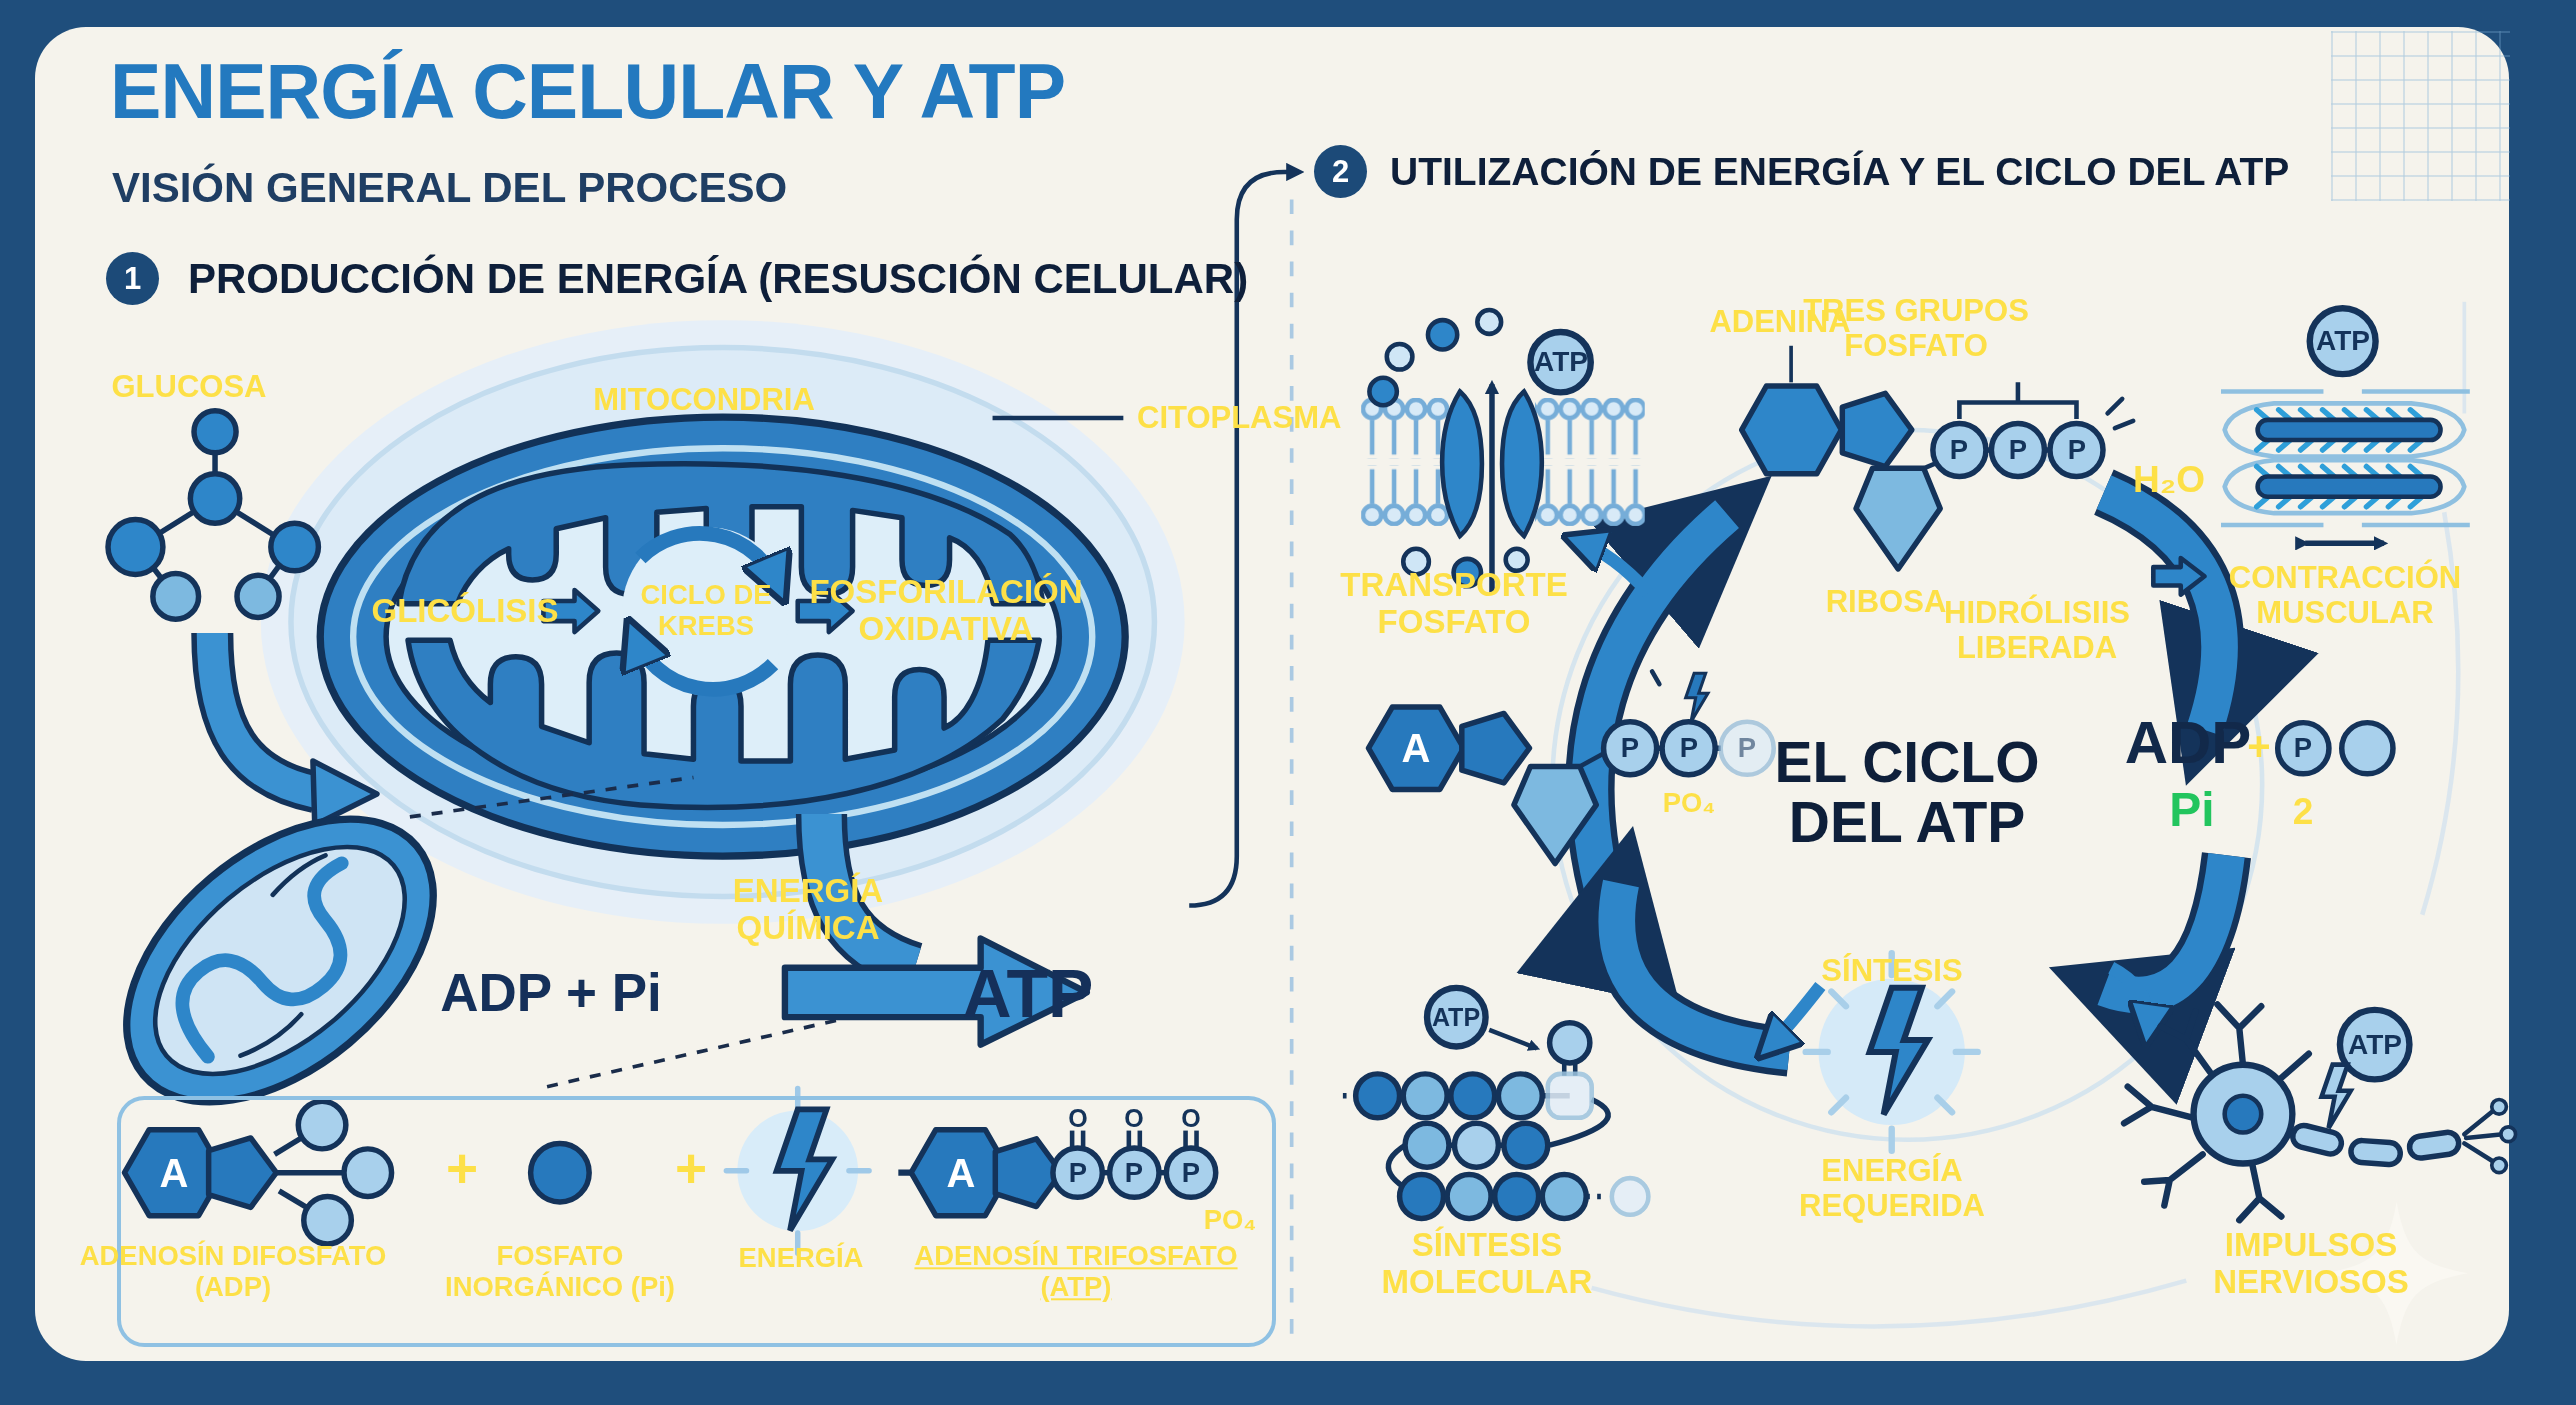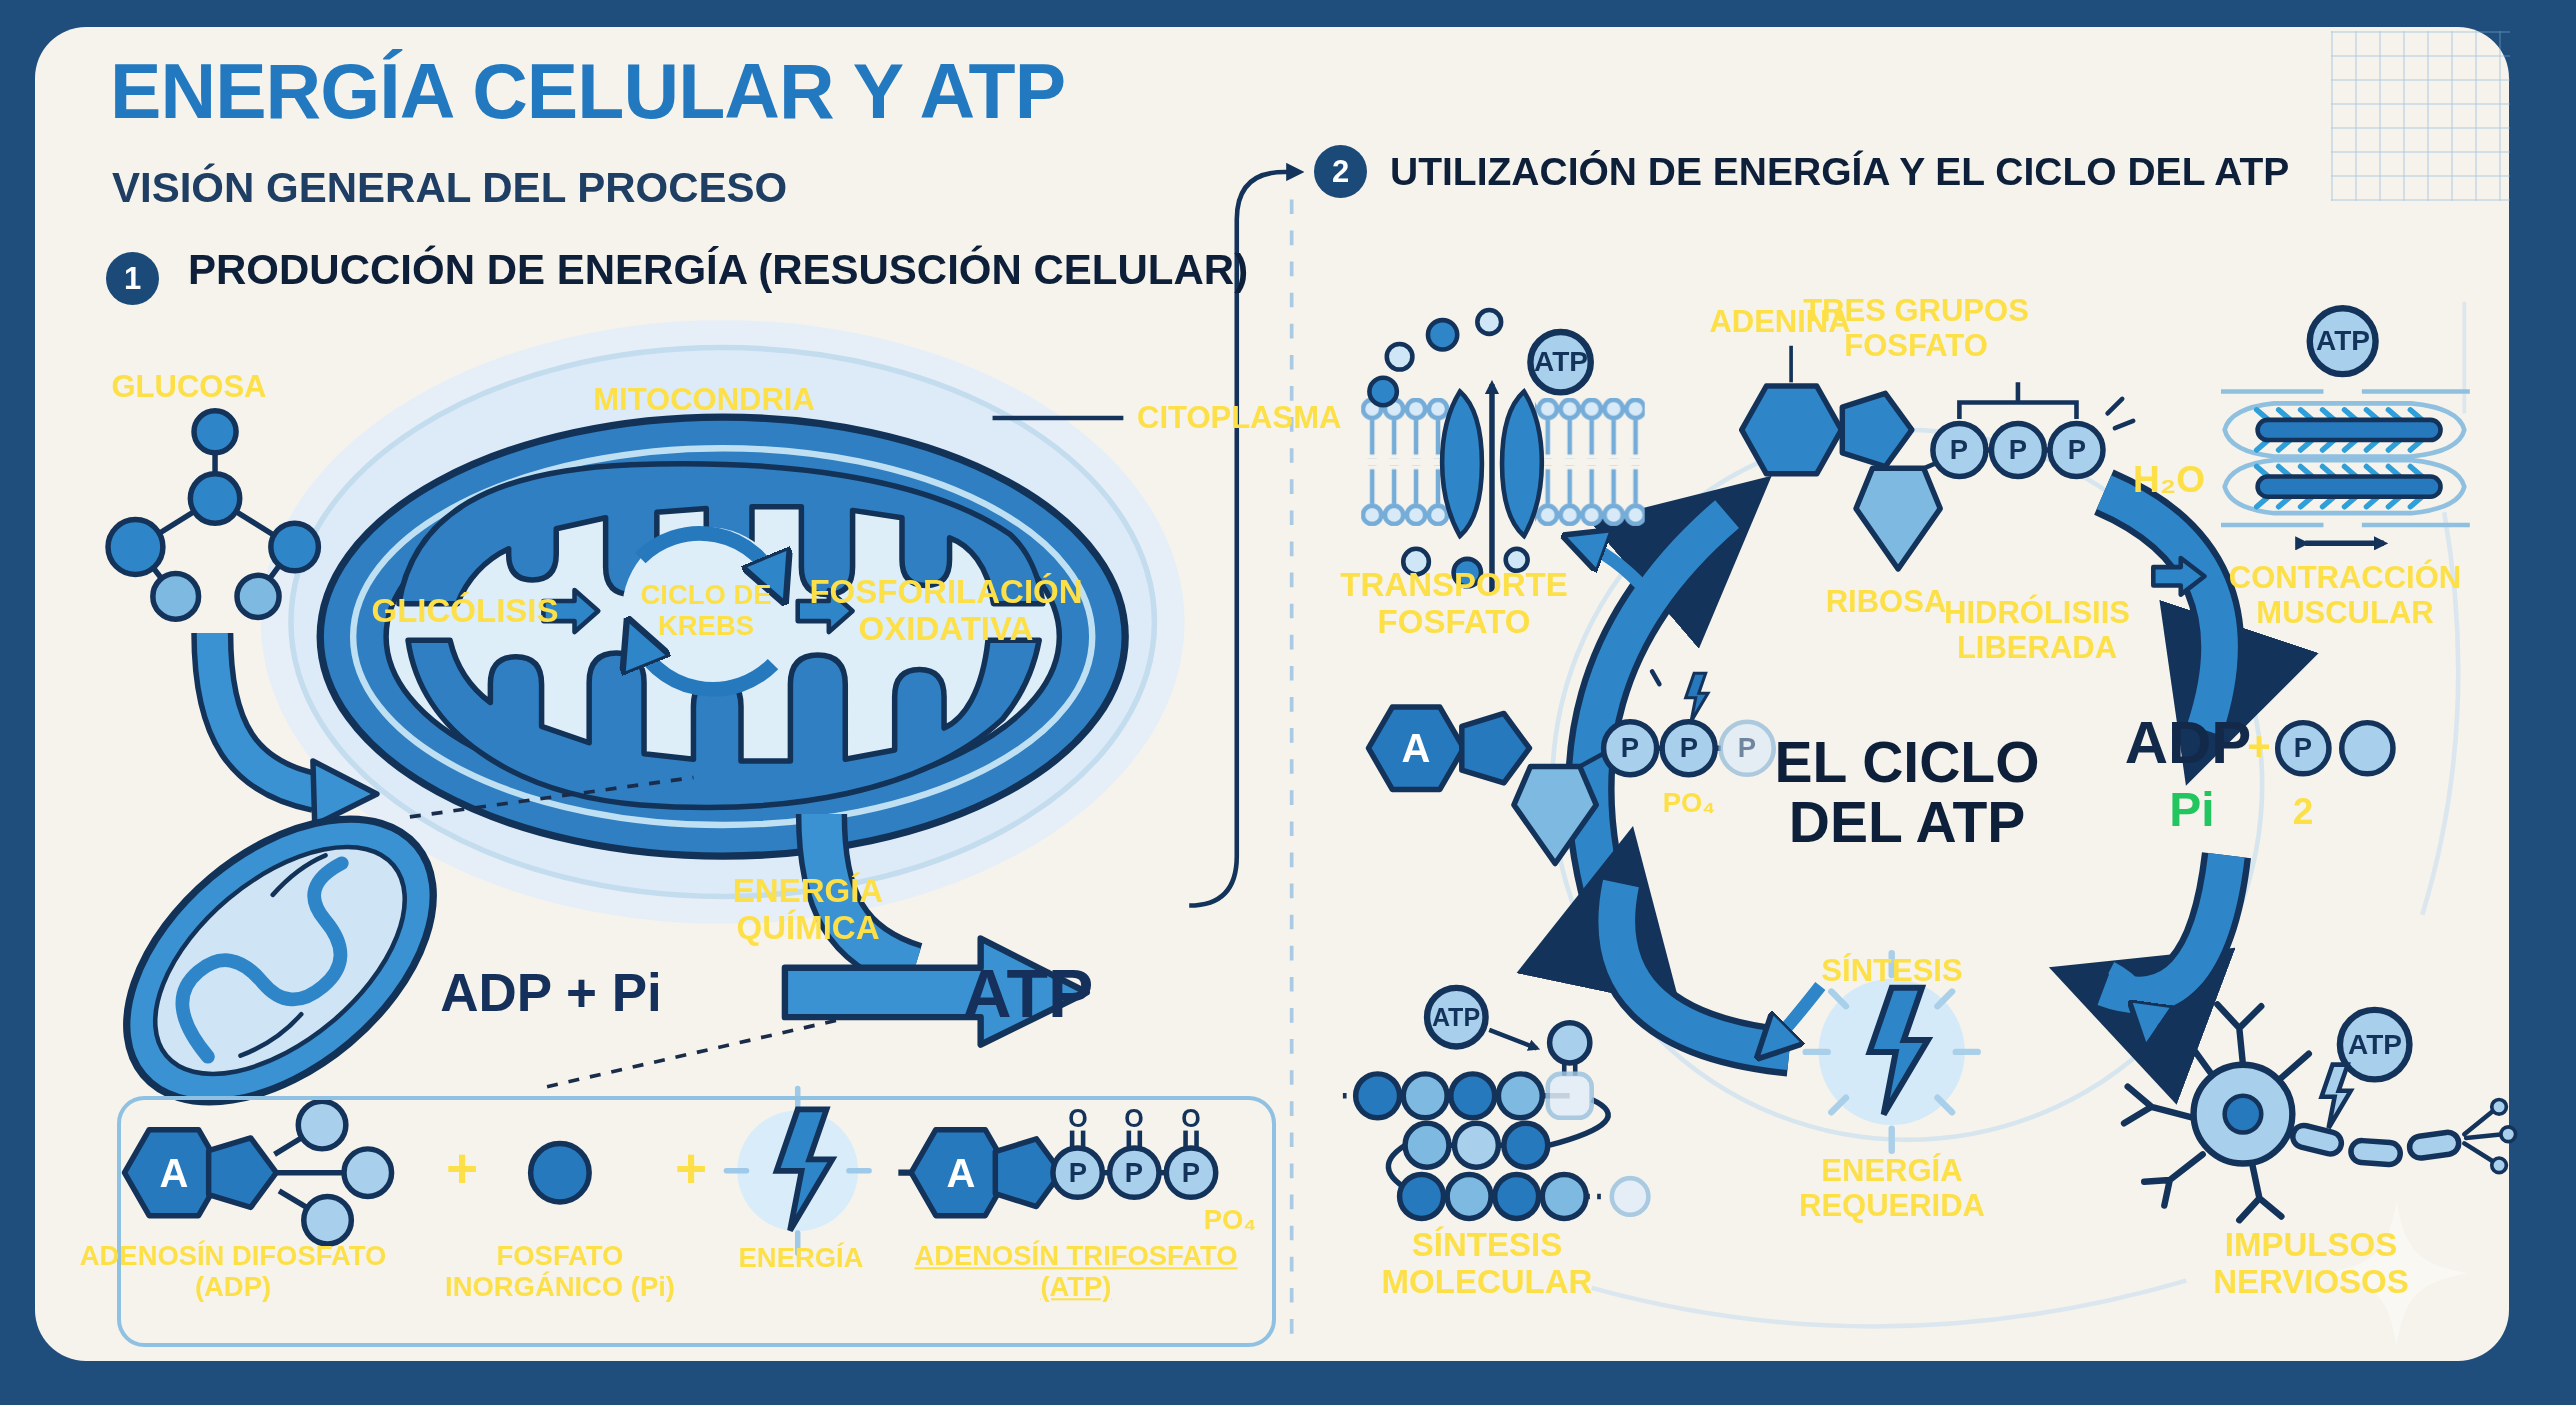--- a/index.html
+++ b/index.html
@@ -345,21 +345,21 @@
     <use href="#bolt" transform="translate(2550,1198) scale(0.55)" fill="#a8d0ec" stroke="#14335a" stroke-width="9"></use>
   </g>
 
   <path d="M2620,1314 C2630,1368 2644,1382 2698,1392 C2644,1402 2630,1416 2620,1470 C2610,1416 2596,1402 2542,1392 C2596,1382 2610,1368 2620,1314 Z" fill="#faf8f2"></path>
 </svg>
 
 <div class="lbl left title" style="left:110px;top:91px;">ENERGÍA CELULAR Y ATP</div>
 <div class="lbl left subtitle" style="left:112px;top:188px;">VISIÓN GENERAL DEL PROCESO</div>
 
 <div class="badge" style="left:106px;top:252px;">1</div>
-<div class="lbl left heading" style="left:188px;top:270px;">PRODUCCIÓN DE ENERGÍA (RESUSCIÓN CELULAR)</div>
+<div class="lbl left heading" style="left:188px;top:279px;">PRODUCCIÓN DE ENERGÍA (RESUSCIÓN CELULAR)</div>
 
 <div class="lbl s34" style="left:189px;top:387px;">GLUCOSA</div>
 <div class="lbl s34" style="left:704px;top:400px;">MITOCONDRIA</div>
 <div class="lbl left s34" style="left:1137px;top:418px;">CITOPLASMA</div>
 <div class="lbl s36" style="left:465px;top:611px;">GLICÓLISIS</div>
 <div class="lbl s30" style="left:706px;top:611px;">CICLO DE
 KREBS</div>
 <div class="lbl s36" style="left:946px;top:611px;">FOSFORILACIÓN
 OXIDATIVA</div>
 <div class="lbl s36" style="left:808px;top:910px;">ENERGÍA

